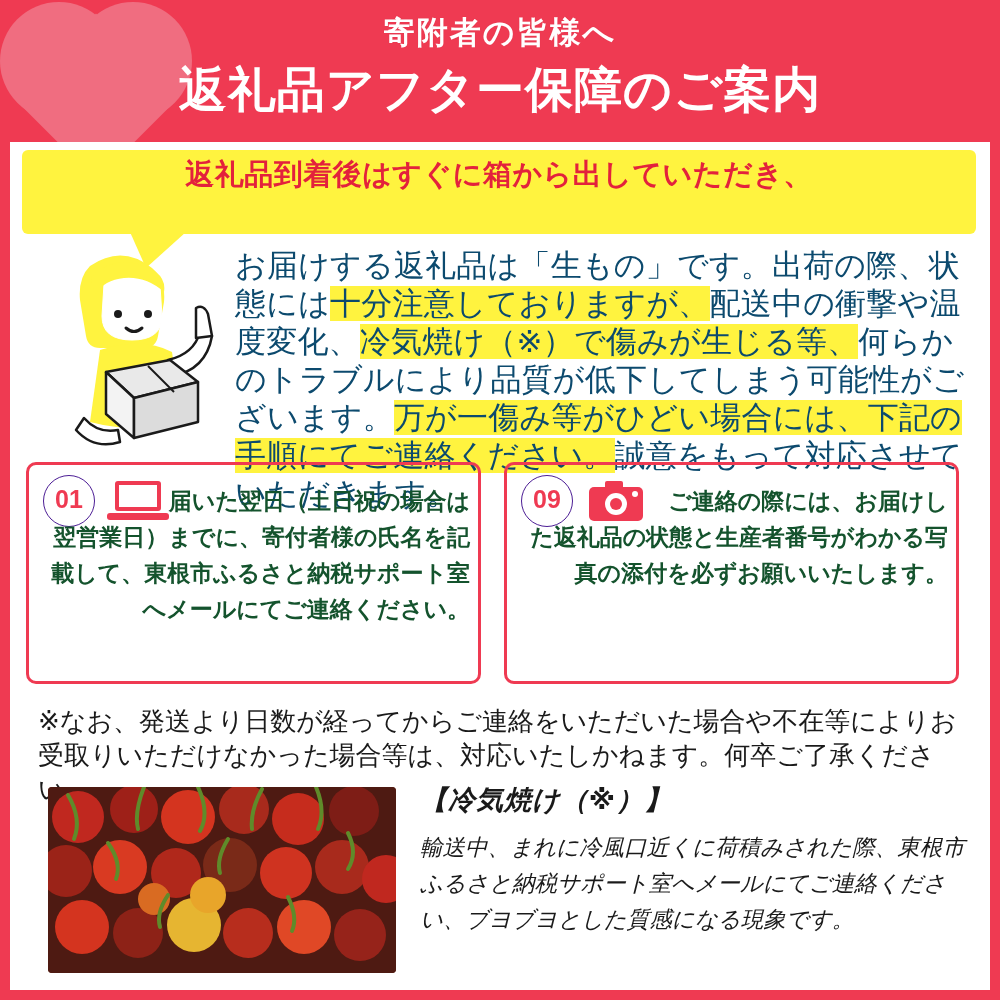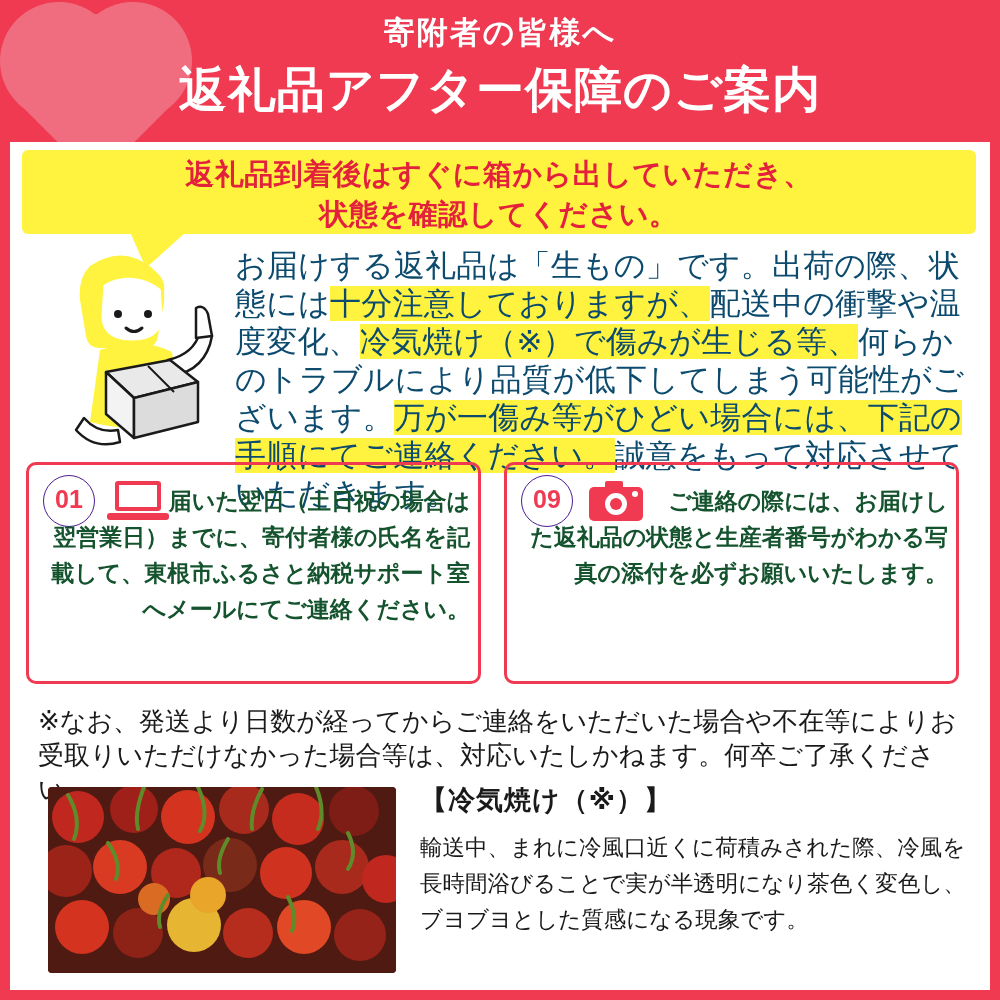--- a/index.html
+++ b/index.html
@@ -101,21 +101,21 @@
     position:absolute;left:28px;top:562px;width:930px;
     font-size:26px;line-height:34px;color:#1a1a1a;
   }
 
   
   .photo{
     position:absolute;left:38px;top:645px;width:348px;height:186px;
     border-radius:4px;overflow:hidden;background:#6d2a1b;
   }
   .photo svg{display:block;}
-  .bottom-txt{position:absolute;left:410px;top:640px;width:560px;}
+  .bottom-txt{position:absolute;left:410px;top:640px;width:560px;font-style:italic;}
   .bottom-title{
     font-size:27px;font-weight:bold;color:#1a1a1a;letter-spacing:1px;
   }
   .bottom-body{
     margin-top:12px;font-size:22.5px;line-height:36px;color:#1a1a1a;
   }
 </style>
 </head>
 <body>
 
@@ -131,21 +131,20 @@
       <div class="header-sub">寄附者の皆様へ</div>
       <div class="header-main">返礼品アフター保障のご案内</div>
     </div>
   </div>
 
   <div class="card">
 
     <div class="balloon">
       <div class="balloon-txt">
         <span>返礼品到着後はすぐに箱から出していただき、</span><br>
-        <span>状態を確認してください。</span>
       </div>
     </div>
     <div class="balloon-tail"></div>
 
     <div class="illus">
       <svg width="190" height="215" viewBox="0 0 190 215">
 
         <path d="M42 24 q32 -22 62 2 q14 12 12 34 l-6 34 q-2 12 -14 12 l-44 0 q-12 0 -14 -12 l-6 -36 q-2 -22 10 -34 z" fill="#fff33f"></path>
 
         <path d="M56 42 q30 -16 56 2 l2 30 q0 24 -30 24 q-30 0 -30 -24 z" fill="#ffffff" stroke="#ffffff"></path>
@@ -247,17 +246,17 @@
           <path d="M180 52 q-12 20 -8 34"></path>
           <path d="M300 46 q10 20 0 36"></path>
           <path d="M240 110 q10 20 4 34"></path>
           <path d="M120 108 q-12 18 -8 32"></path>
         </g>
       </svg>
     </div>
 
     <div class="bottom-txt">
       <div class="bottom-title">【冷気焼け（※）】</div>
-      <div class="bottom-body">輸送中、まれに冷風口近くに荷積みされた際、冷風を長時間浴びることで実が半透明になり茶色く変色し、ブヨブヨとした質感になる現象です。</div>
+      <div class="bottom-body">輸送中、まれに冷風口近くに荷積みされた際、東根市ふるさと納税サポート室へメールにてご連絡ください、ブヨブヨとした質感になる現象です。</div>
     </div>
 
   </div>
 </div>
 
 </body></html>

